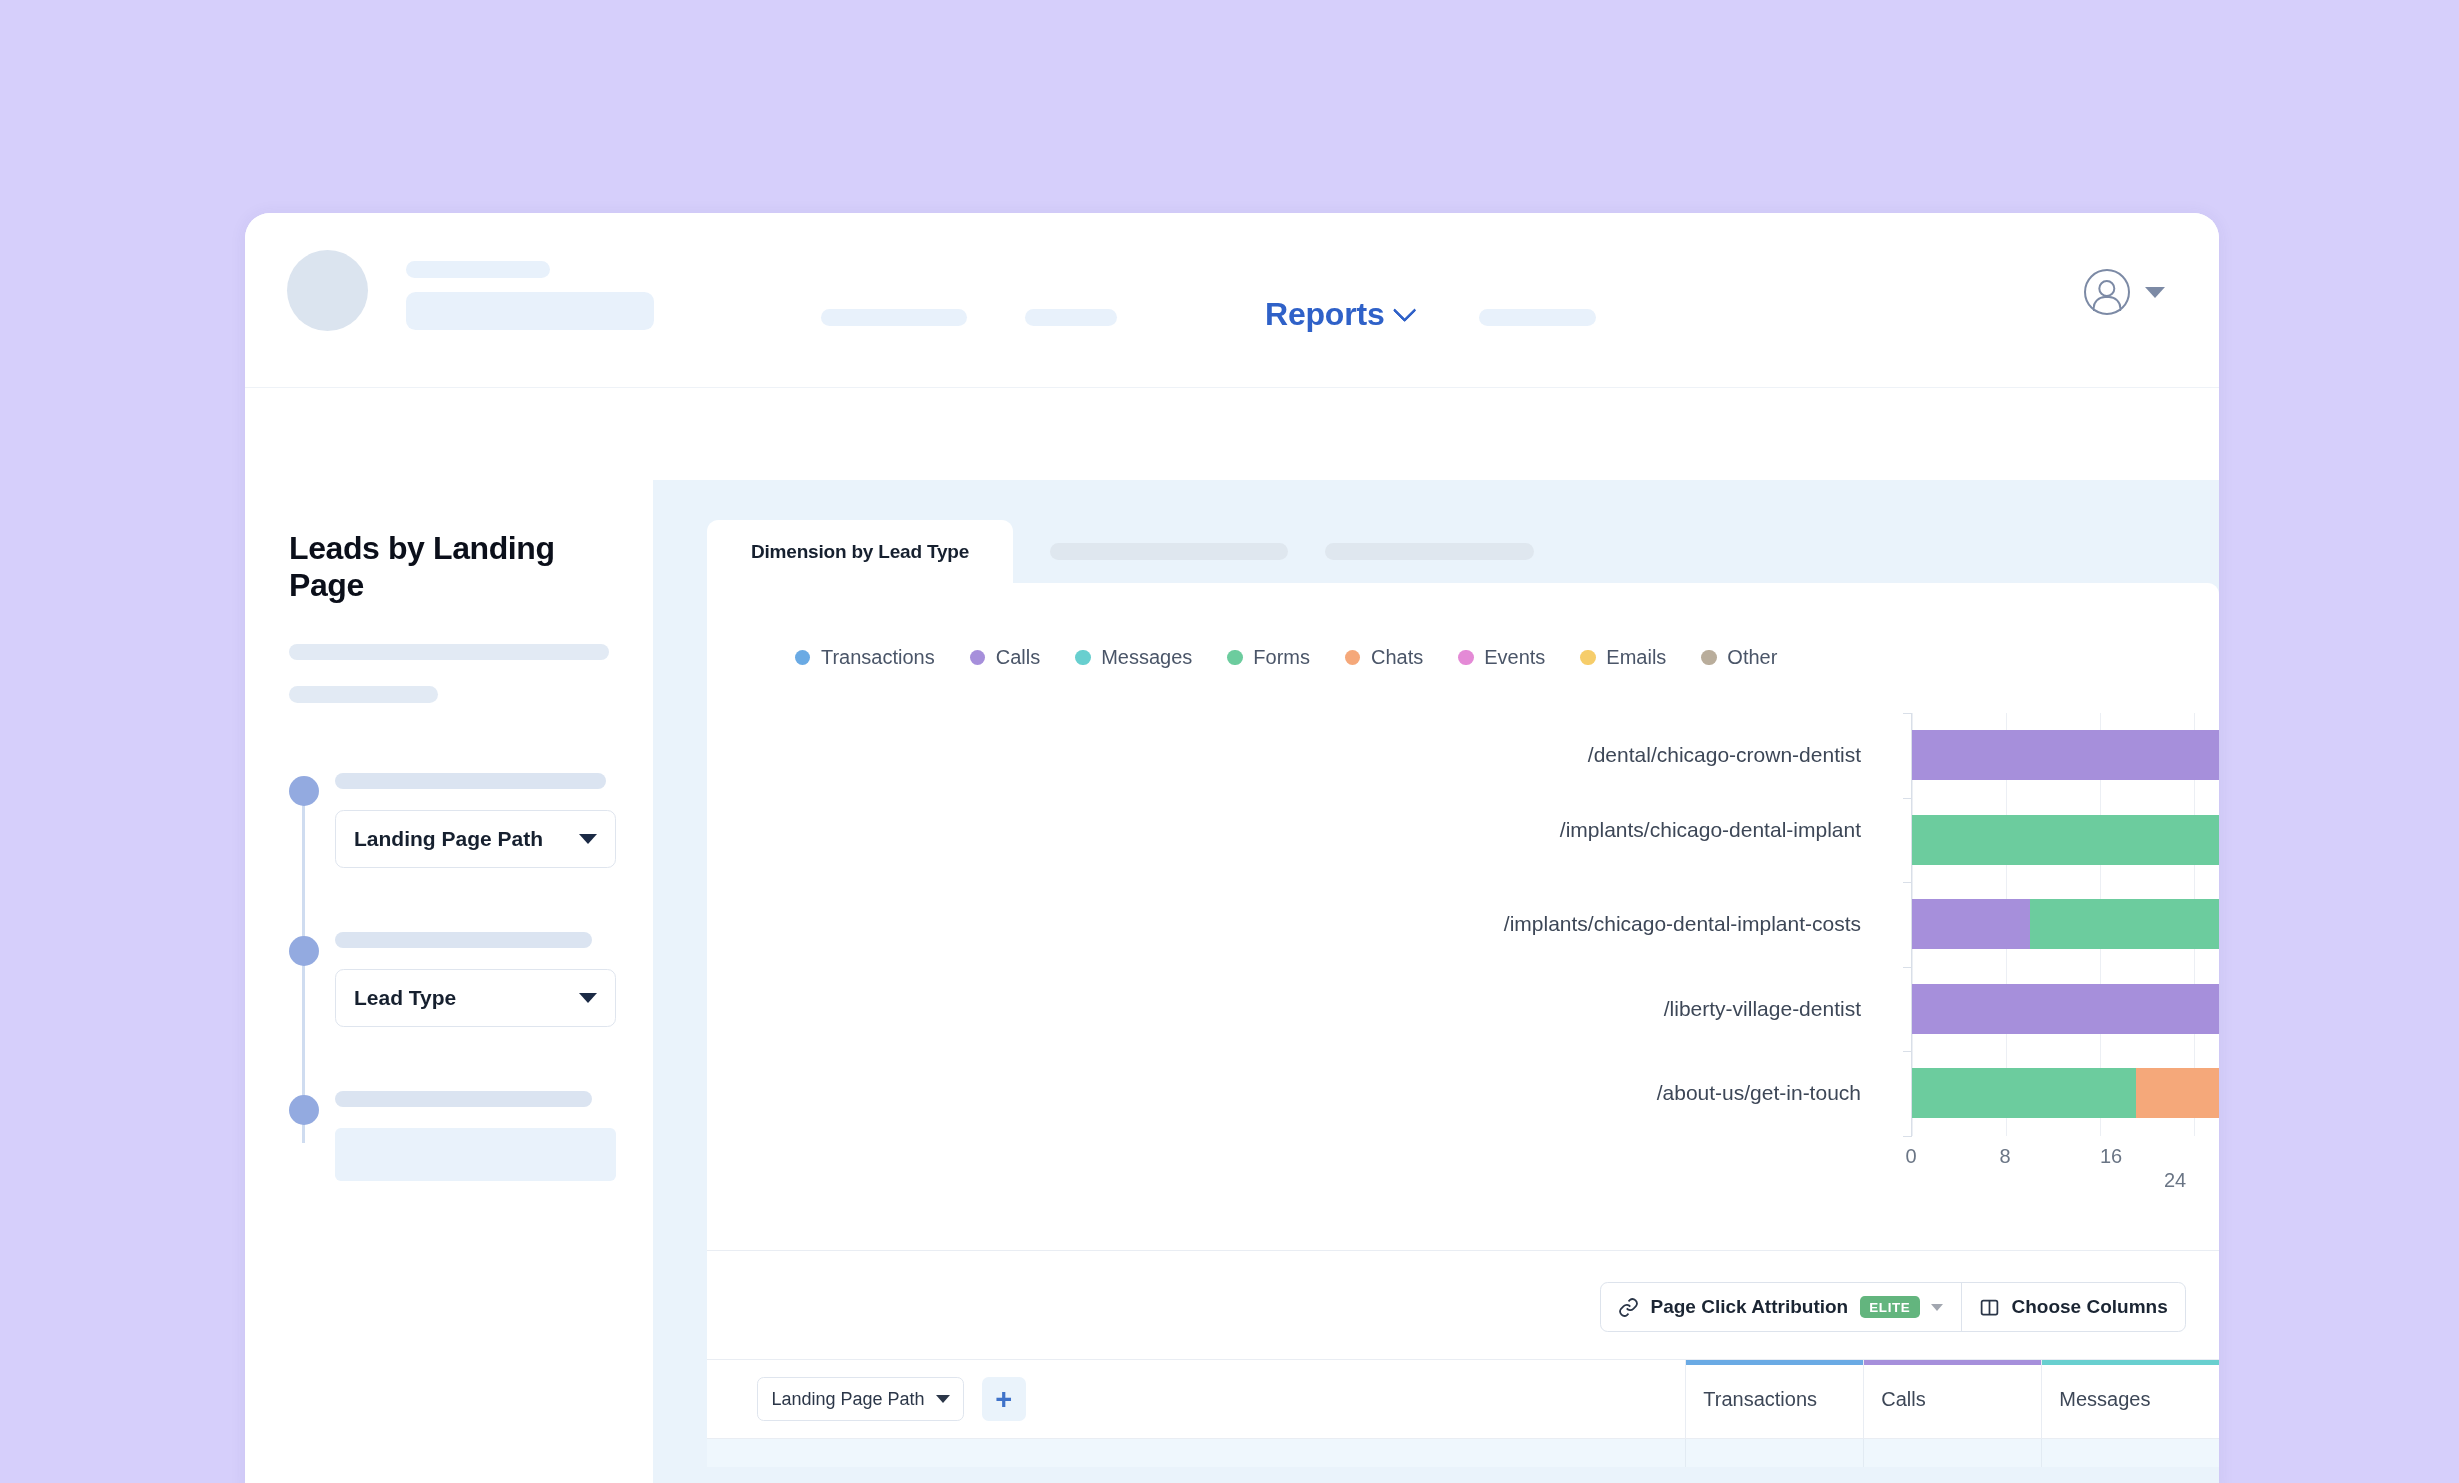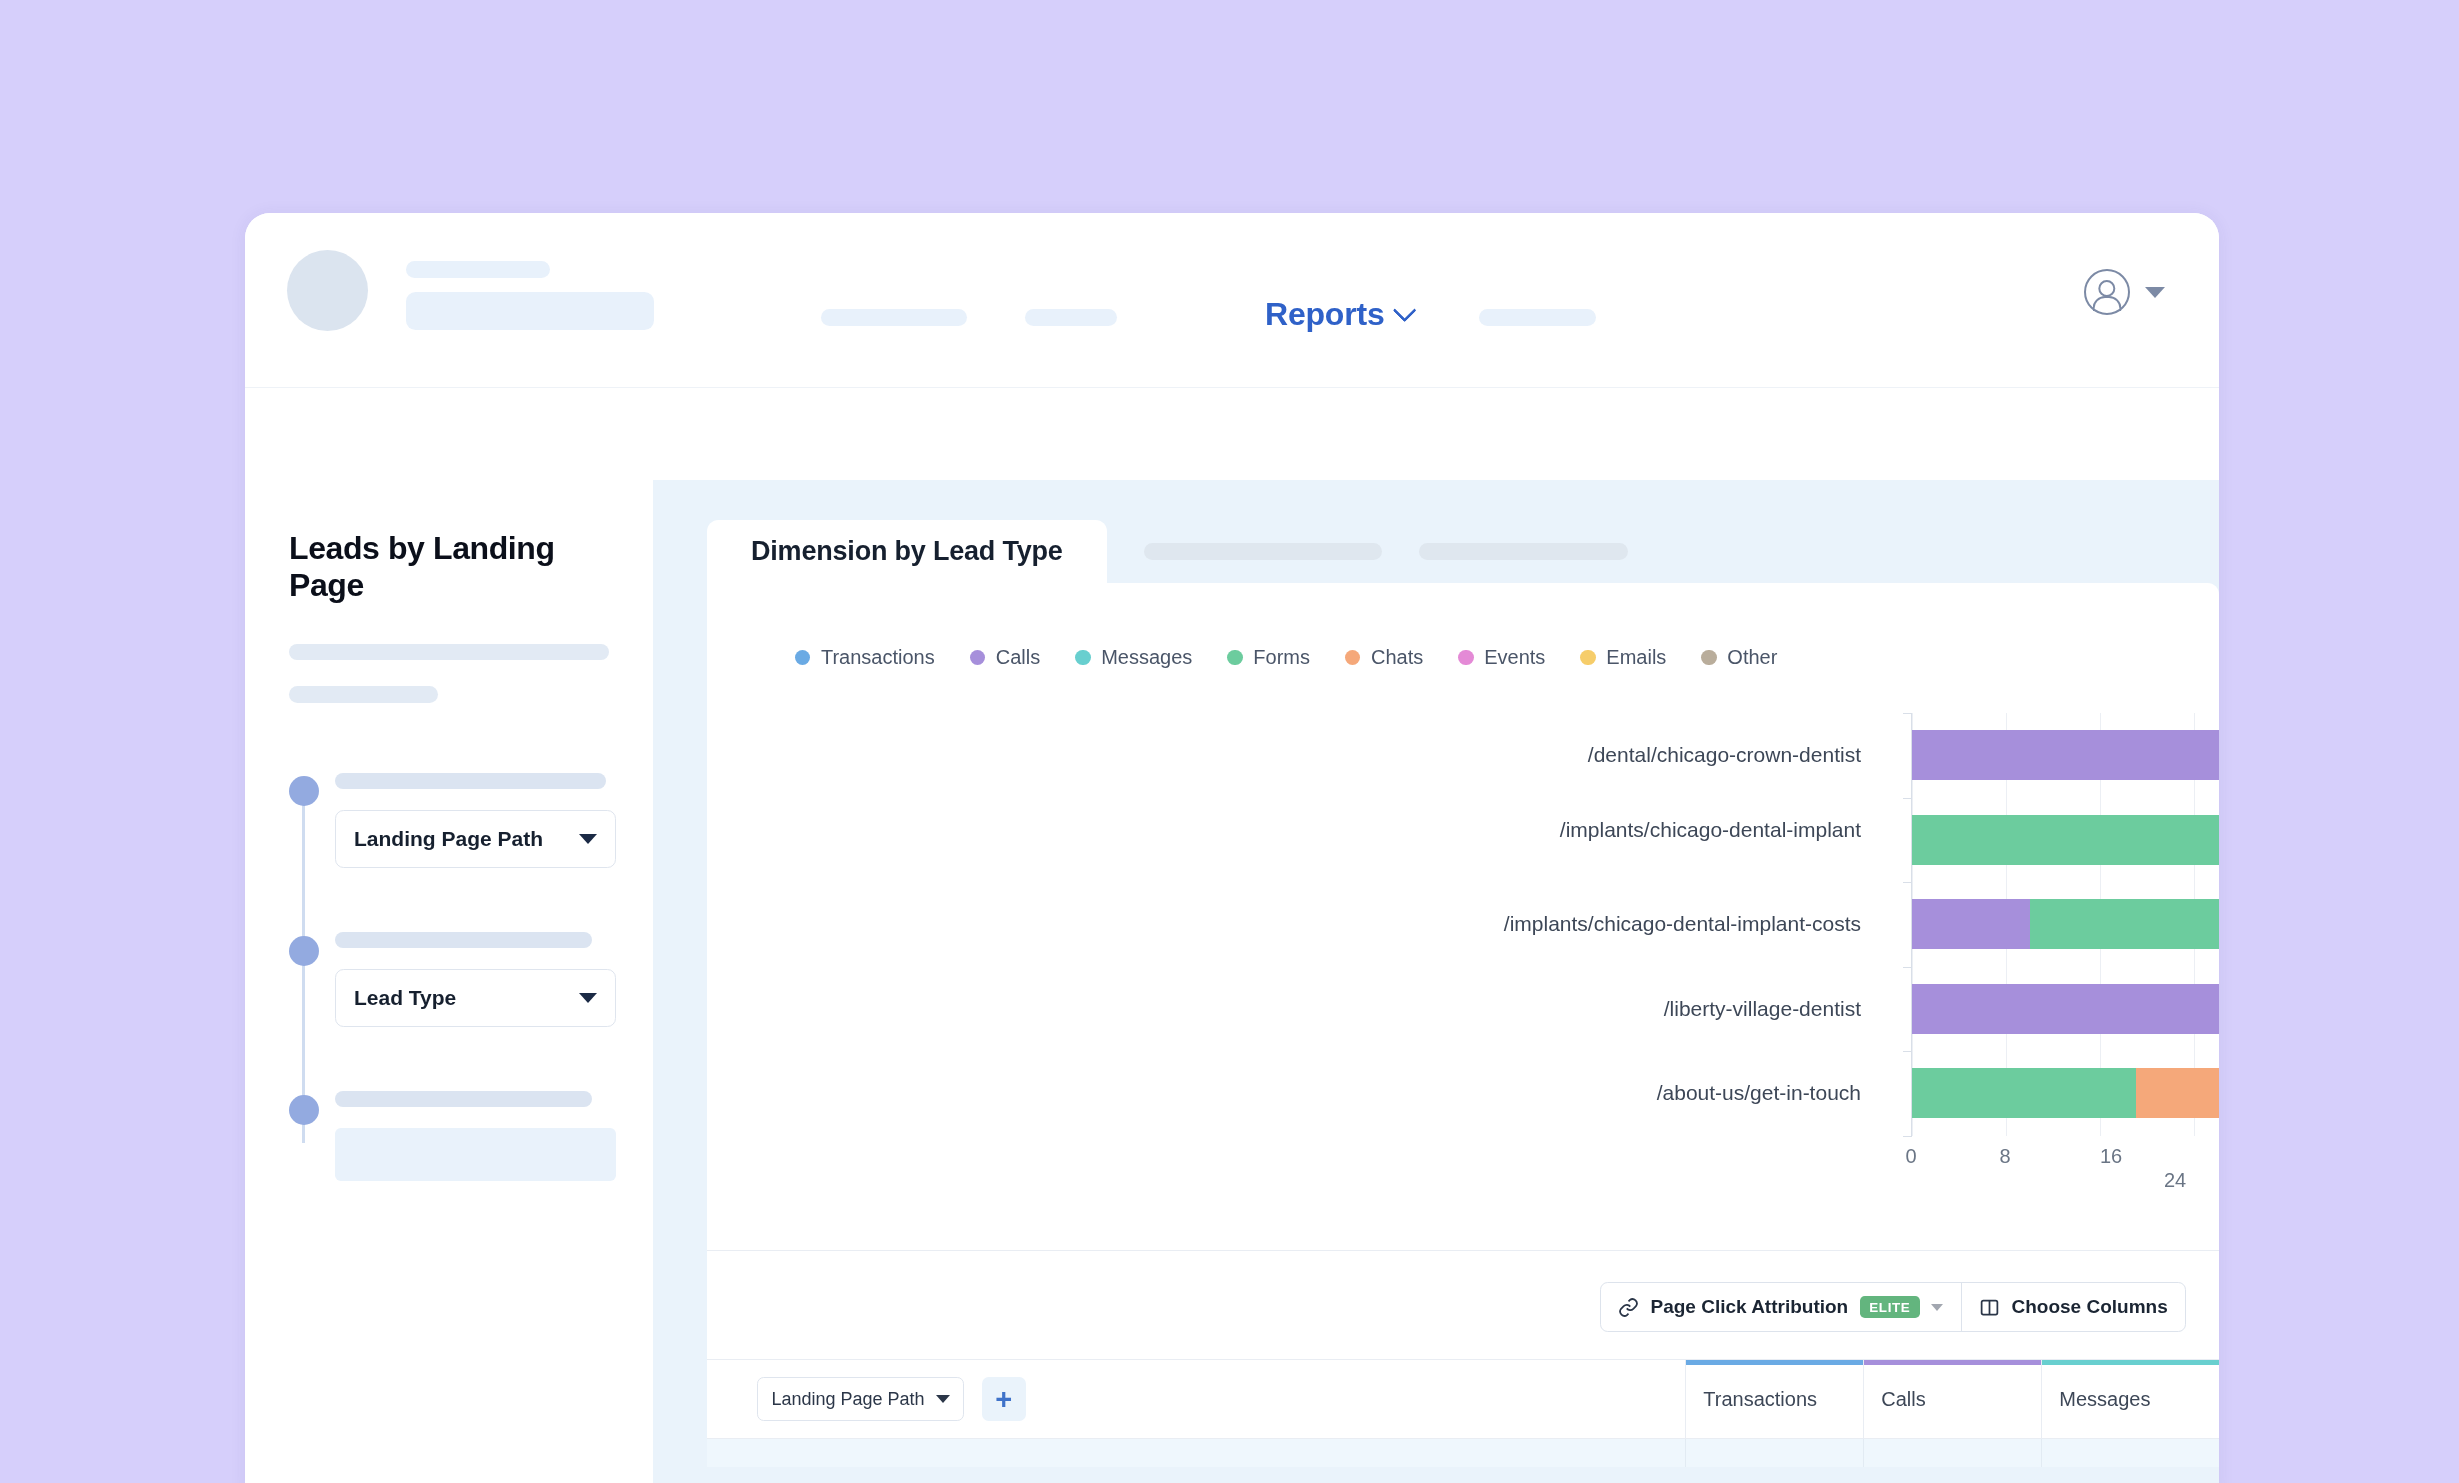--- a/index.html
+++ b/index.html
@@ -145,21 +145,21 @@
   
   .main {
     flex: 1; background: #eaf3fb; padding: 40px 0 0 54px;
     position: relative;
   }
   .tabs { display: flex; align-items: flex-end; height: 63px; }
   .tab {
     background: #fff; border-radius: 11.5px 11.5px 0 0;
     padding: 0 44px; height: 63px;
     display: flex; align-items: center;
-    font-size: 27px; font-weight: bold; color: #16202f;
+    font-size: 19px; font-weight: bold; color: #16202f;
     letter-spacing: -0.2px; cursor: pointer;
   }
   .tab-ph { height: 17.3px; border-radius: 9.6px; background: #dfe7ef; margin: 0 0 23px 37px; }
   .tab-ph.one { width: 238px; }
   .tab-ph.two { width: 209px; }
 
   .panel {
     background: #fff;
     border-radius: 0 11.5px 0 0;
     height: 884px;

